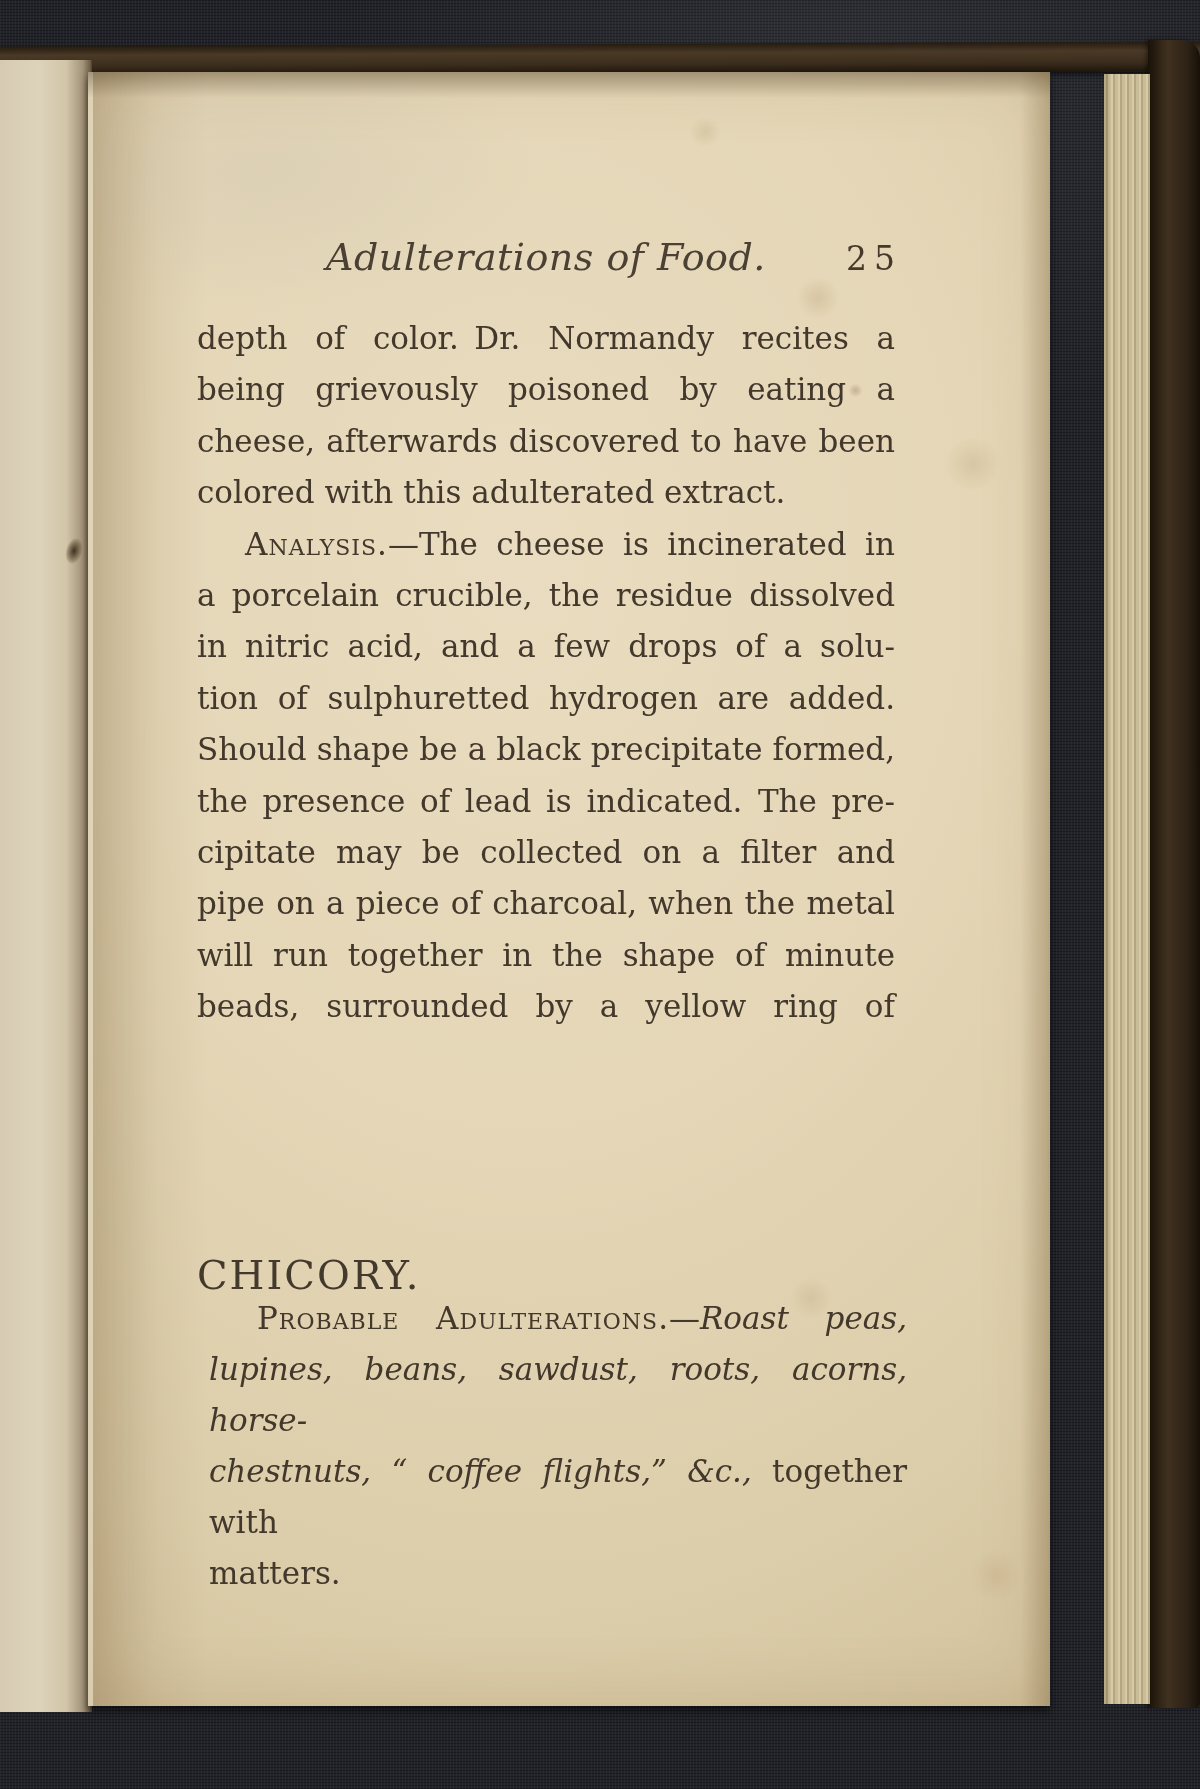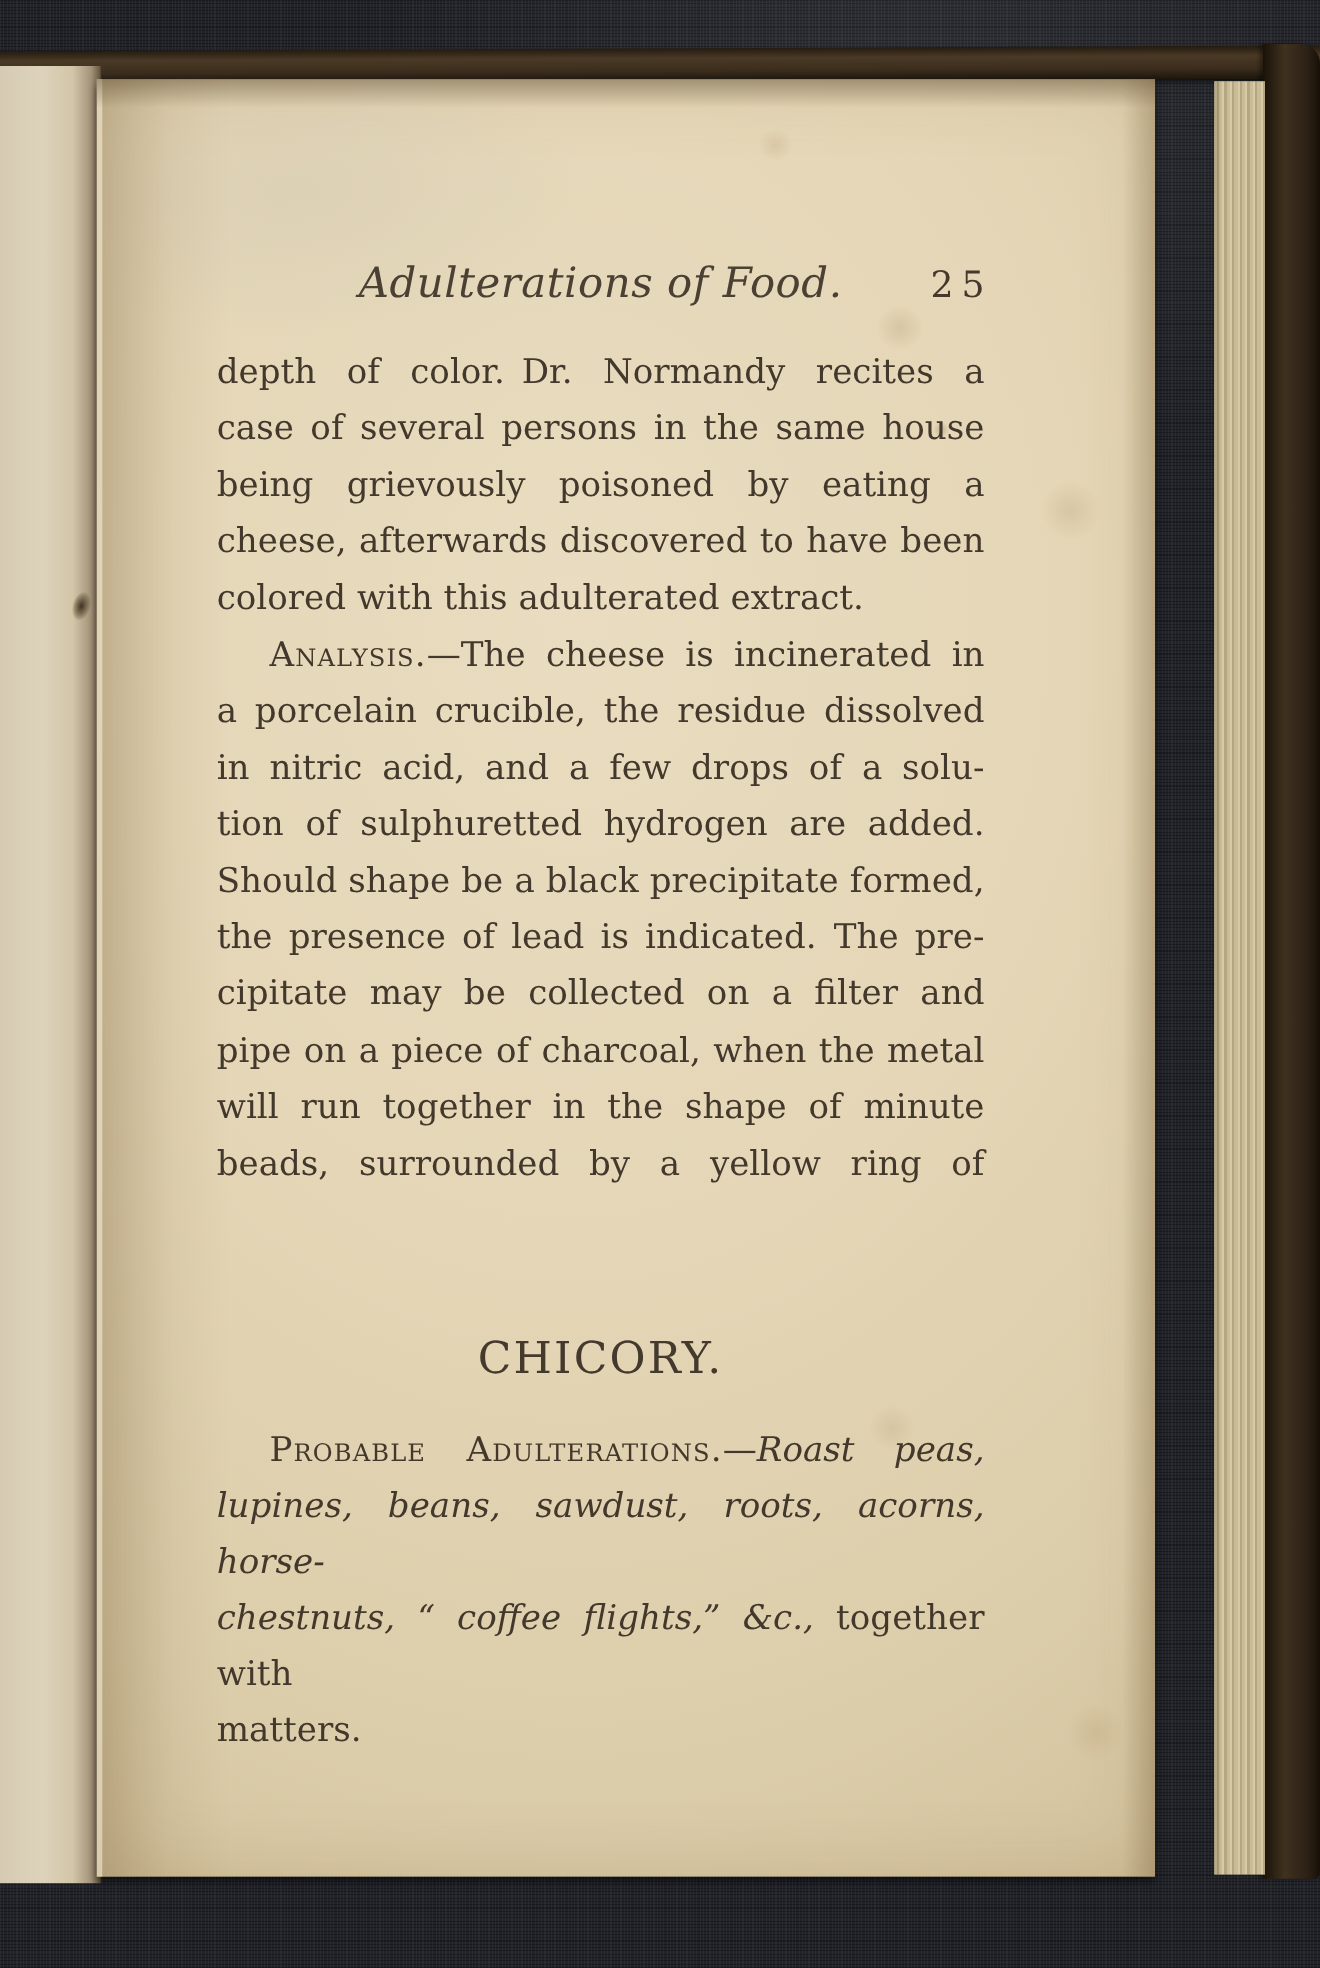--- a/index.html
+++ b/index.html
@@ -78,32 +78,31 @@
   }
   .folio {
     position:absolute; right:-7px; top:5px; font-size:33px; line-height:40px;
     letter-spacing:7px; color:#45392c;
   }
   .body-text {
     position:absolute; left:109px; width:698px;
     font-size:31px; line-height:51.4px; color:var(--ink,#43382c);
   }
   .body-main    { top:241px;  }
-  .body-chicory { top:1221px; line-height:51px; }
+  .body-chicory { top:1221px; line-height:51px;margin-left:12px; }
   .line { text-align:justify; text-align-last:justify; text-justify:inter-word; white-space:normal; }
   .line.last { text-align-last:left; }
   .line.indent { padding-left:48px; }
   .sc { font-variant:small-caps; letter-spacing:1px; }
   .it { font-style:italic; }
   .rm { font-style:normal; }
   .section-heading {
-    position:absolute; left:109px; top:1140px; width:698px; margin:0;
+    position:absolute; left:109px; top:1180px; width:698px; margin:0;
     font-weight:normal; font-size:40px; line-height:46px; letter-spacing:2px;
     color:#433a2d;
-    text-align:center;
   }
 </style>
 </head>
 <body>
 
 <div class="canvas">
   <div class="fabric"></div>
   <div class="leather-top"></div>
   <div class="leather-right"></div>
   <div class="page-edges"></div>
@@ -124,21 +123,20 @@
     <div class="stain s5"></div>
     <div class="stain s6"></div>
 
     <div class="header-row">
       <div class="running-title">Adulterations of Food.</div>
       <div class="folio">25</div>
     </div>
 
     <div class="body-text body-main">
         <div class="line"><span class="rm">depth of color. Dr. Normandy recites a</span></div>
-        <div class="line"><span class="rm">case of several persons in the same house</span></div>
         <div class="line"><span class="rm">being grievously poisoned by eating a</span></div>
         <div class="line"><span class="rm">cheese, afterwards discovered to have been</span></div>
         <div class="line last"><span class="rm">colored with this adulterated extract.</span></div>
         <div class="line indent"><span class="sc">Analysis.</span><span class="rm">—The cheese is incinerated in</span></div>
         <div class="line"><span class="rm">a porcelain crucible, the residue dissolved</span></div>
         <div class="line"><span class="rm">in nitric acid, and a few drops of a solu-</span></div>
         <div class="line"><span class="rm">tion of sulphuretted hydrogen are added.</span></div>
         <div class="line"><span class="rm">Should shape be a black precipitate formed,</span></div>
         <div class="line"><span class="rm">the presence of lead is indicated. The pre-</span></div>
         <div class="line"><span class="rm">cipitate may be collected on a filter and</span></div>

